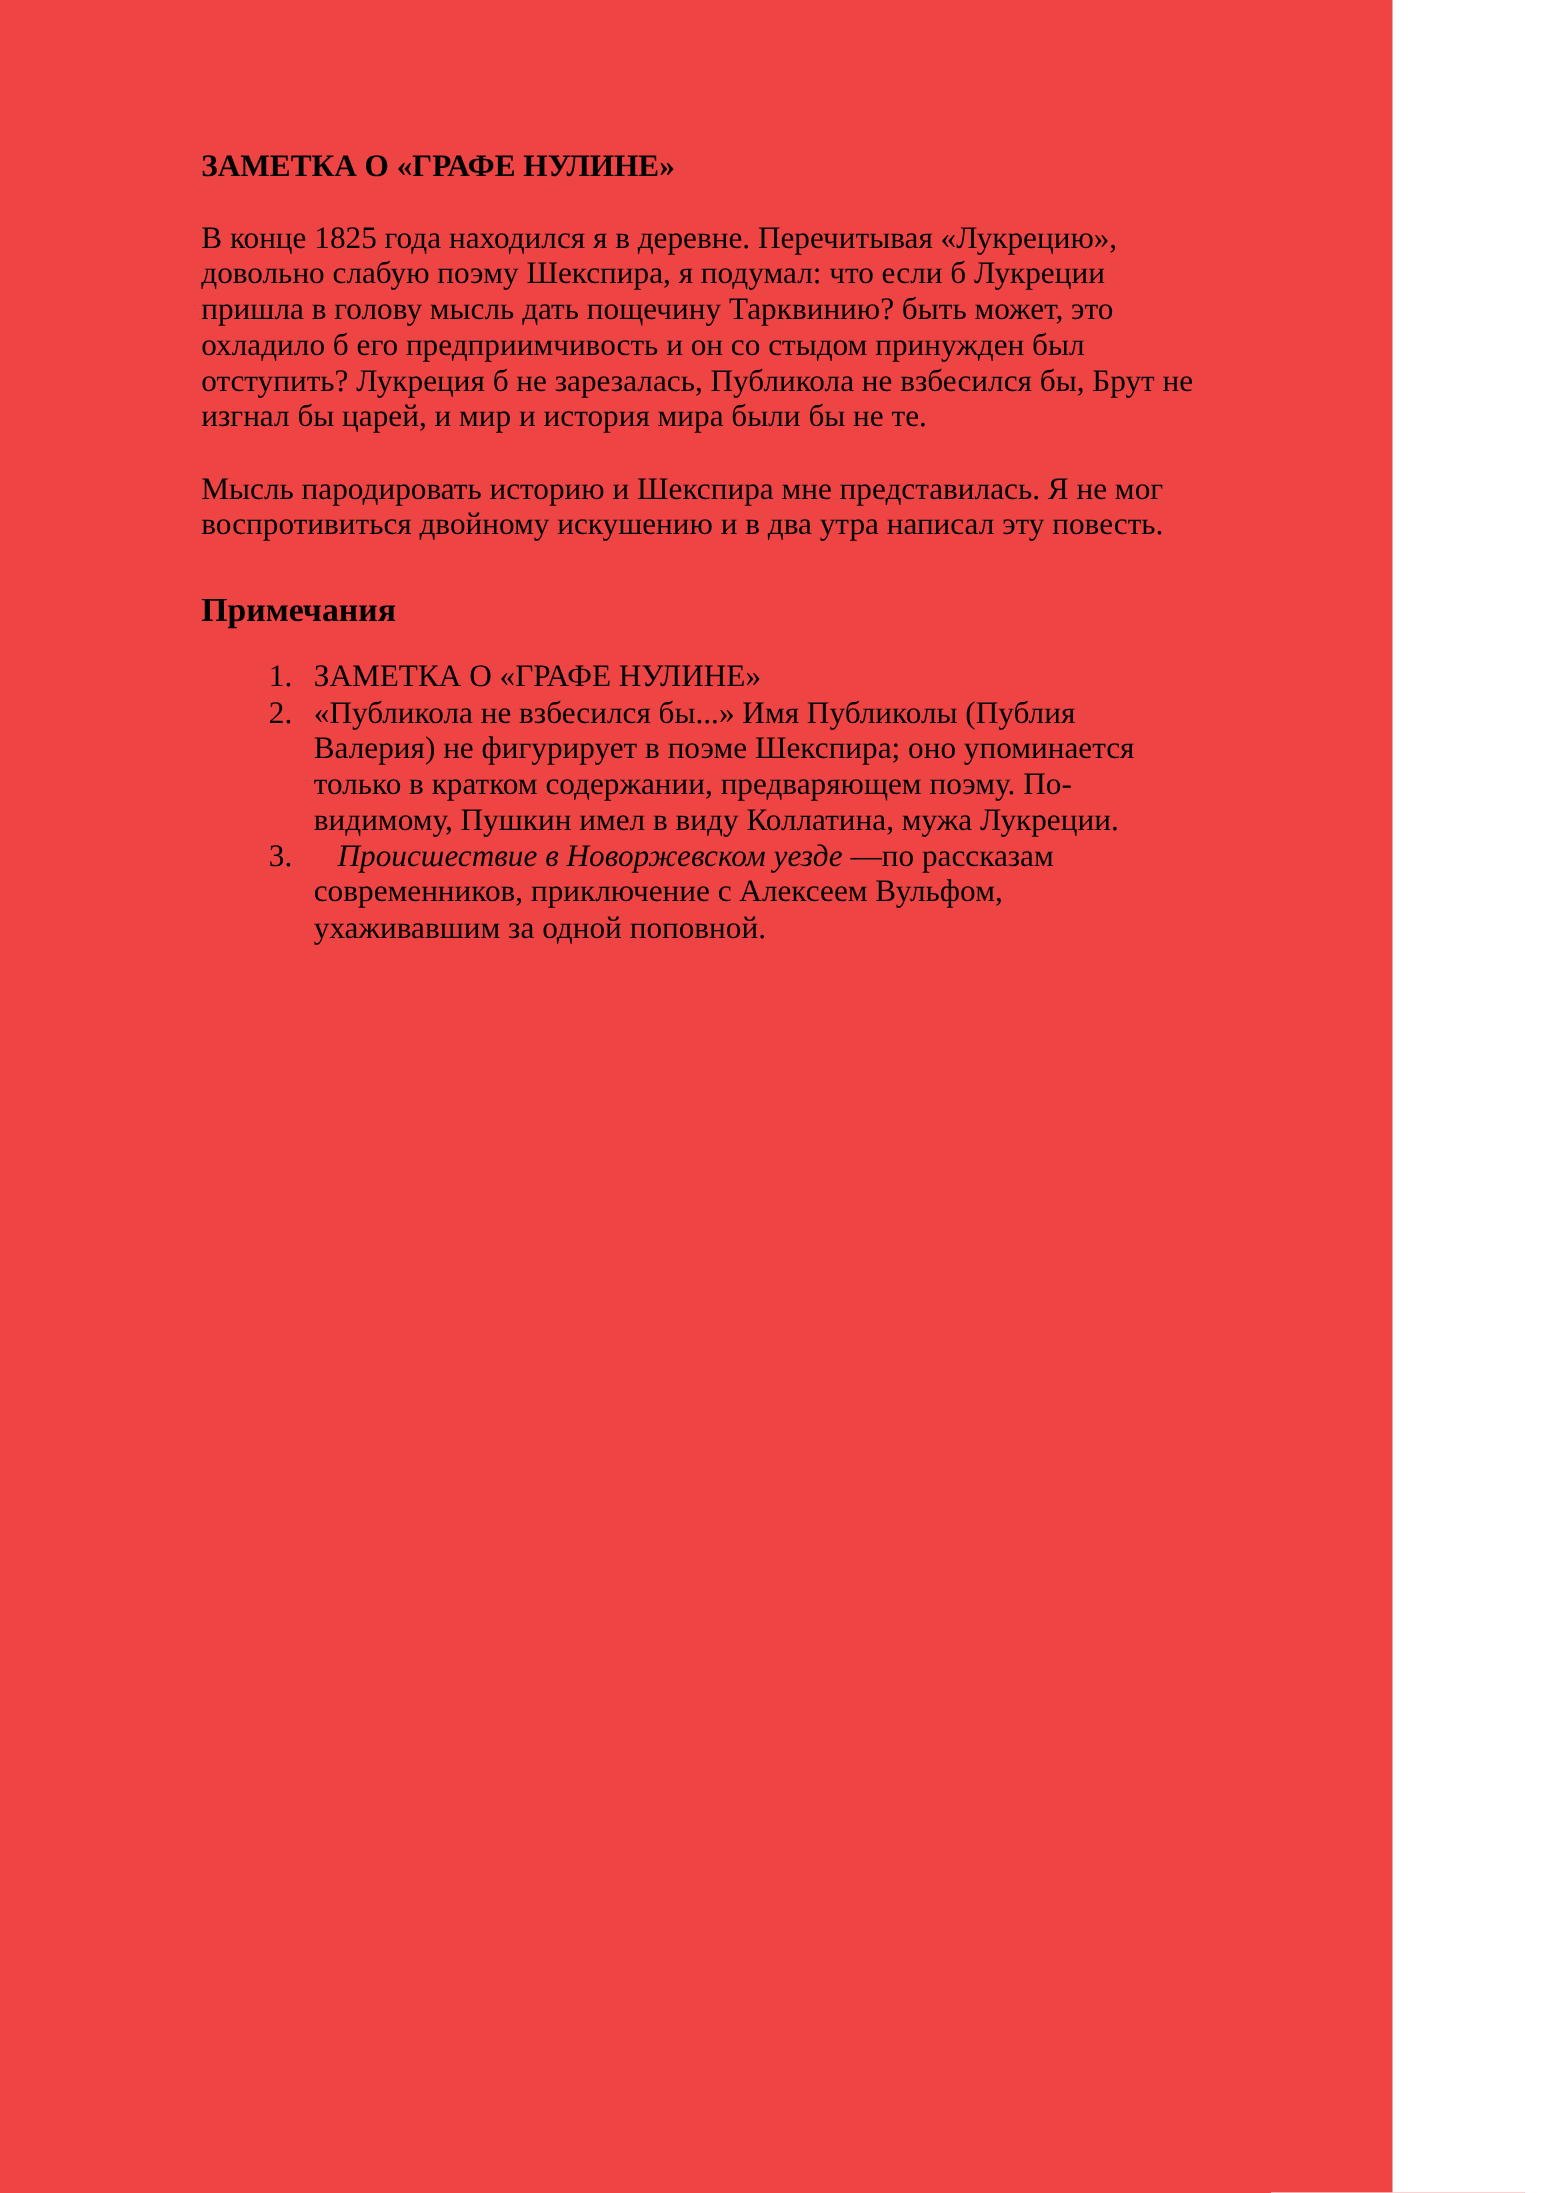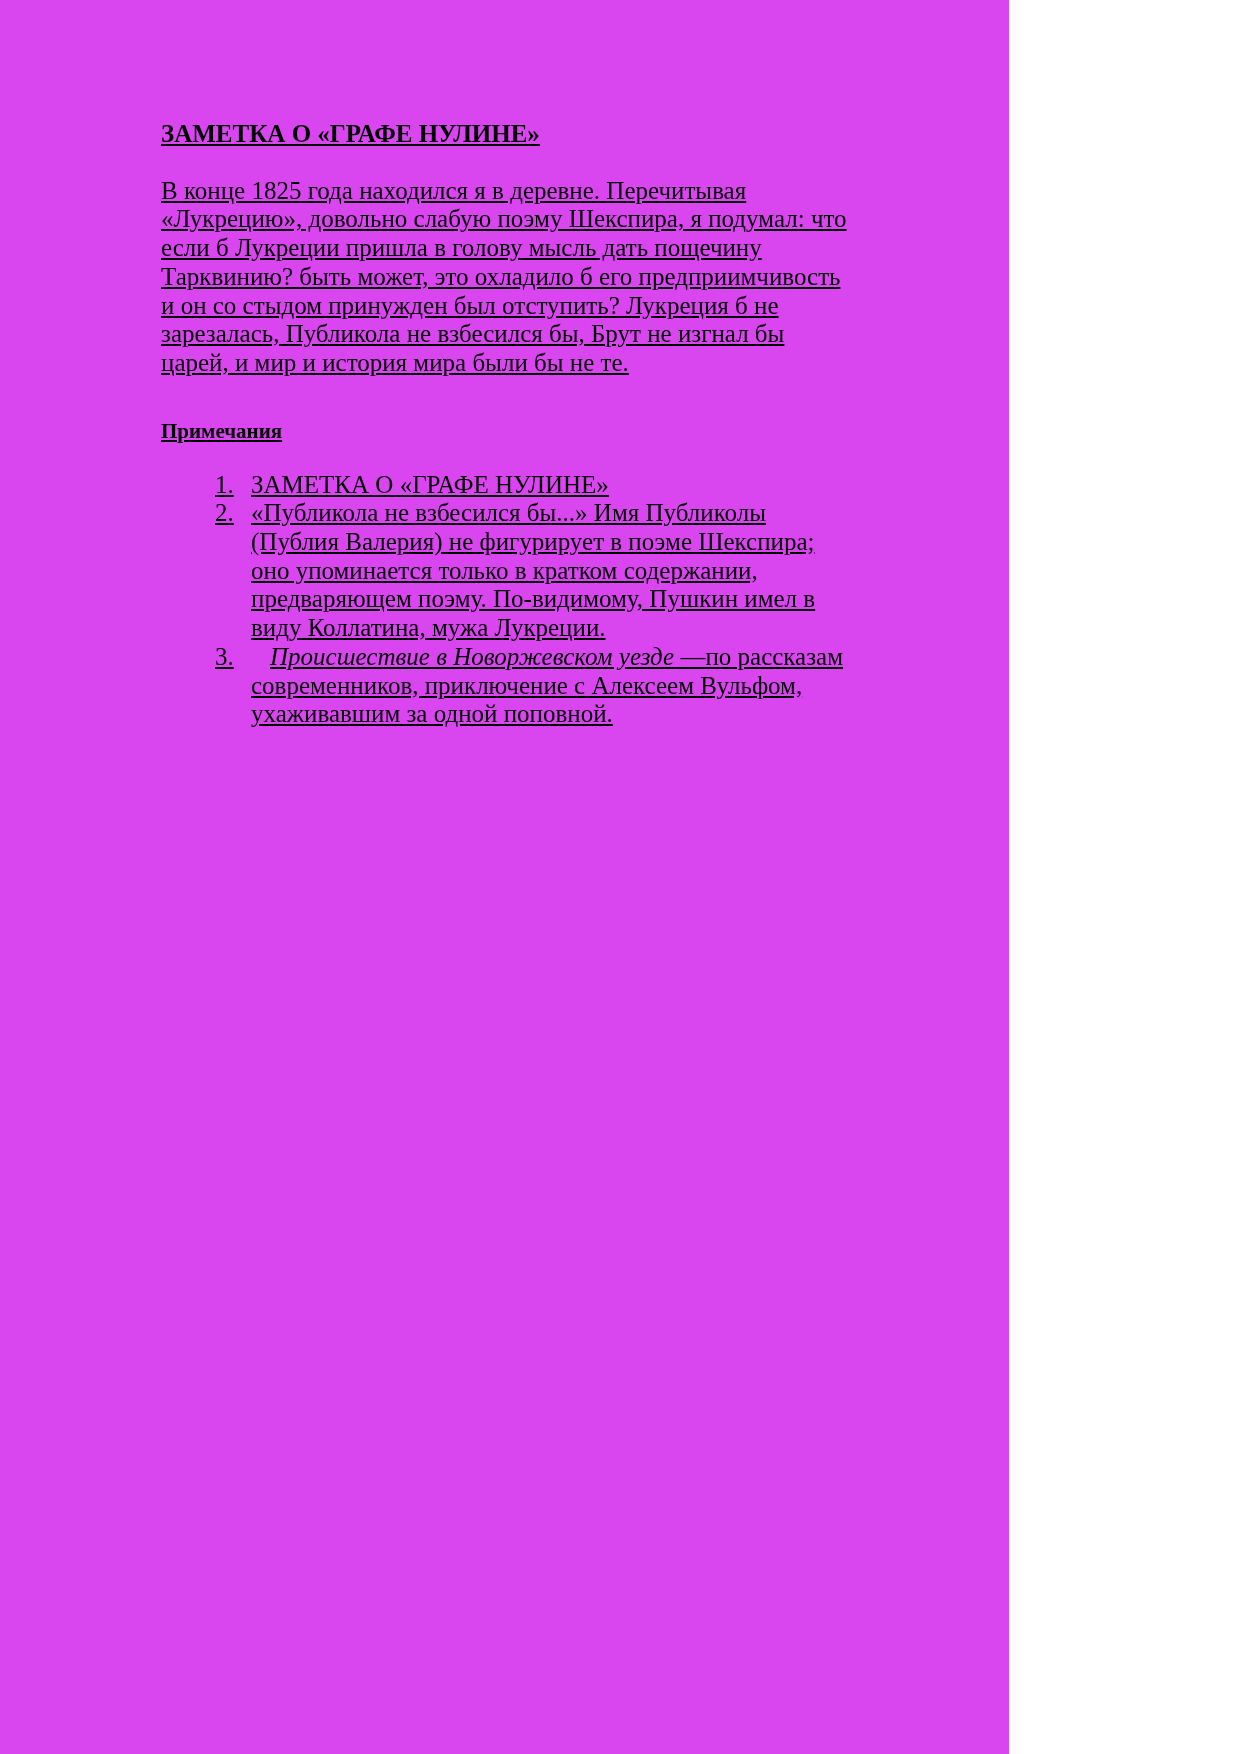--- a/index.html
+++ b/index.html
@@ -2,44 +2,43 @@
 <html><head>
 <meta charset="utf-8">
 <style>
   html, body {
     margin: 0;
     padding: 0;
     background: #ffffff;
   }
   .page {
     position: relative;
-    width: 1009px;
+    width: 1114px;
     height: 1754px;
-    background: #d946ef;
+    background: #ef4444;
     color: #000000;
     font-family: "Liberation Serif", serif;
     font-size: 25px;
     line-height: 28.7px;
     overflow: hidden;
-    text-decoration: underline;
   }
   .content {
     padding: 119px 159px 0 161px;
   }
   .doc-title {
     font-size: 25px;
     font-weight: bold;
     line-height: 29px;
     margin: 0 0 28.7px 0;
   }
   p.body-par {
     margin: 0 0 28.7px 0;
   }
   .notes-heading {
-    font-size: 21px;
+    font-size: 27px;
     font-weight: bold;
     line-height: 31px;
     margin: 38px 0 24px 0;
   }
   .note {
     display: flex;
     margin: 0;
   }
   .note .num {
     display: inline-block;
@@ -62,20 +61,21 @@
 <body>
 
 <div class="page">
   <div class="content">
 
     <h1 class="doc-title">ЗАМЕТКА О «ГРАФЕ НУЛИНЕ»</h1>
 
     <p class="body-par">В конце 1825 года находился я в деревне. Перечитывая «Лукрецию», довольно слабую поэму Шекспира, я подумал: что если б Лукреции пришла в голову мысль дать пощечину Тарквинию? быть может, это охладило б его предприимчивость и он со стыдом принужден был отступить? Лукреция б не зарезалась, Публикола не взбесился бы, Брут не изгнал бы царей, и мир и история мира были бы не те.</p>
 
 
+    <p class="body-par">Мысль пародировать историю и Шекспира мне представилась. Я не мог воспротивиться двойному искушению и в два утра написал эту повесть.</p>
 
 
     <h2 class="notes-heading">Примечания</h2>
 
     <div class="note">
       <span class="num">1.</span>
       <div class="note-text">ЗАМЕТКА О «ГРАФЕ НУЛИНЕ»</div>
     </div>
 
 

